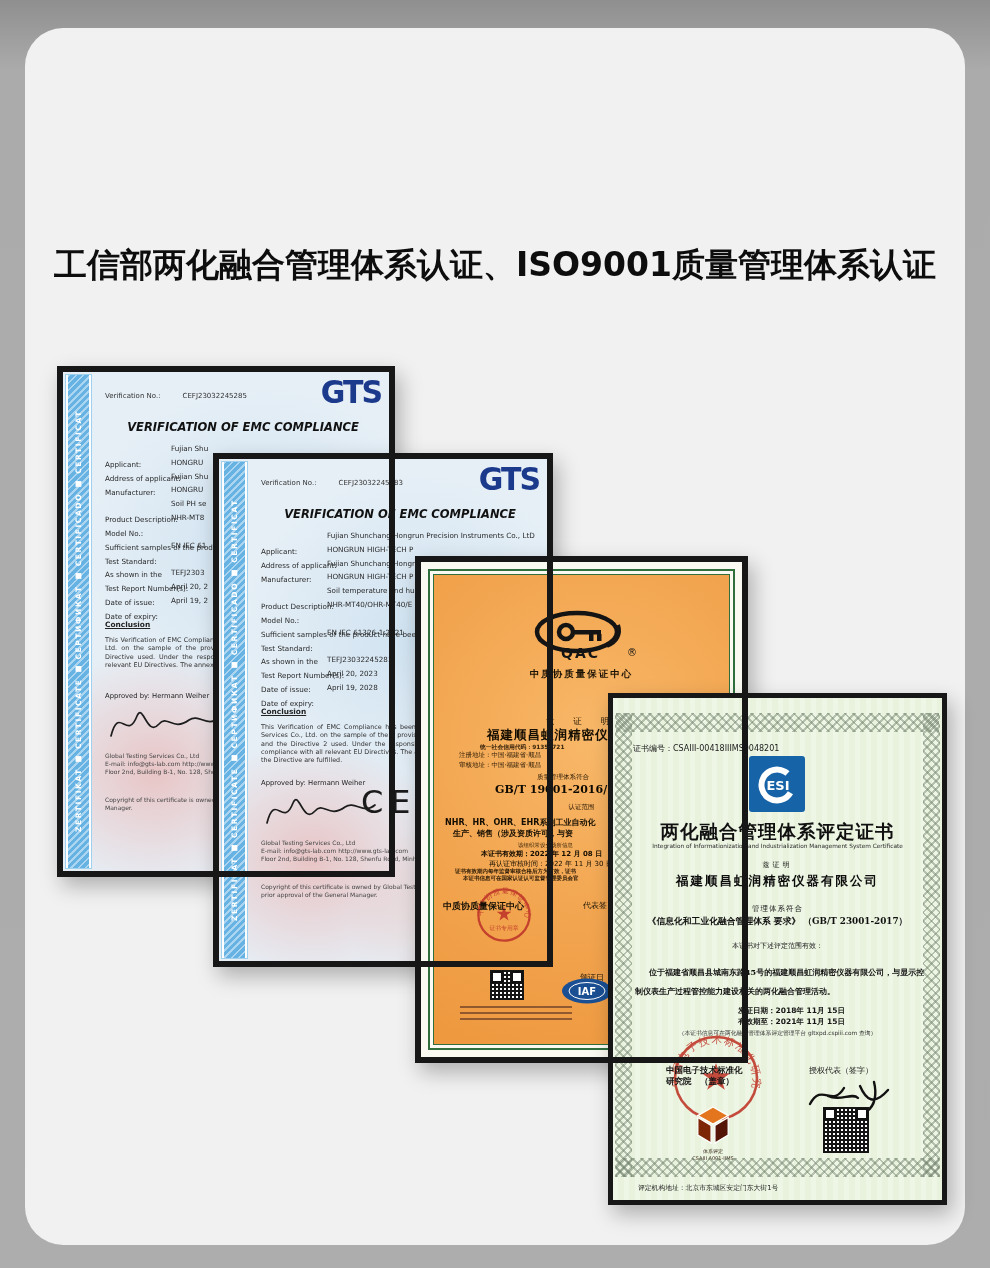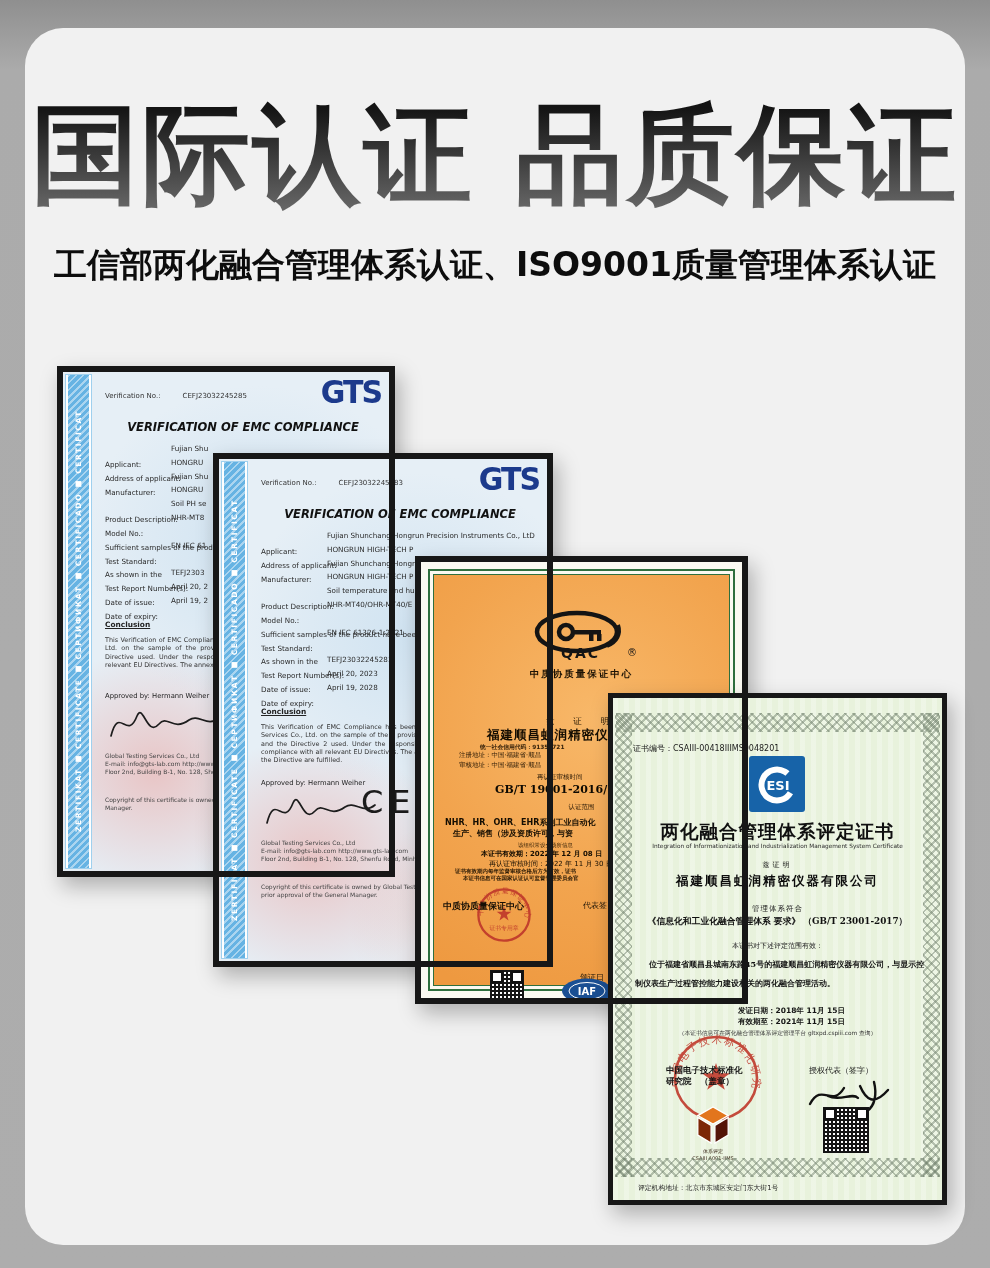--- a/index.html
+++ b/index.html
@@ -48,21 +48,21 @@
   .g-conclusion { left:48px; top:254px; font-size:7.4px; font-weight:700; text-decoration:underline; color:#222; }
   .g-para { left:48px; right:12px; top:270px; font-size:6.4px; line-height:8.3px;
             text-align:justify; color:#333; }
   .g-approved { left:48px; top:326px; font-size:6.8px; color:#222; }
   .g-sig { left:48px; top:332px; }
   .g-ce { left:148px; top:330px; font-size:32px; letter-spacing:7px; color:#1b1b1b; font-weight:500; }
   .g-footer { left:48px; top:386px; font-size:6px; line-height:8.2px; color:#444; }
   .g-copy { left:48px; top:430px; right:14px; font-size:6px; line-height:8.4px; color:#444; }
 
   
-  .qms { left:390px; top:528px; width:333px; height:448px; }
+  .qms { left:390px; top:528px; width:333px; height:507px; }
   .qms-white { position:absolute; inset:6px; background:#fbfaf2; }
   .qms-frame2 { position:absolute; inset:13px; border:2px solid #2f6f3e; }
   .qms-inner { position:absolute; inset:18px; border:1px solid #2f6f3e;
       background:radial-gradient(circle at 55% 35%, #f8b869, #f2a44e 55%, #ee9940 95%); }
   .qms .c { text-align:center; left:0; width:100%; }
   .q-center-name { top:112px; font-size:9.5px; font-weight:700; letter-spacing:2px; color:#1c1204; }
   .q-title { top:124px; font-size:16px; font-weight:700; letter-spacing:3px; color:#140d02;
              font-family:"DejaVu Serif", serif; }
   .q-hereby { top:160px; font-size:8.5px; letter-spacing:8px; color:#241703; }
   .q-company { top:171px; font-size:12.5px; font-weight:700; letter-spacing:1px; color:#140d02;
@@ -112,40 +112,39 @@
   .i-cesi { left:141px; top:63px; }
   .i-title { top:126px; font-size:18.5px; font-weight:700; letter-spacing:1px; color:#101010;
              font-family:"DejaVu Serif", serif; }
   .i-title-en { top:150px; font-size:5.8px; color:#2b2b2b; }
   .i-hereby { top:167px; font-size:7px; color:#222; letter-spacing:3px; }
   .i-company { top:180px; font-size:12.5px; font-weight:700; letter-spacing:2px; color:#0d0d0d;
                font-family:"DejaVu Serif", serif; }
   .i-conform { top:211px; font-size:7.5px; color:#222; letter-spacing:1px; }
   .i-std { top:223px; font-size:8.8px; font-weight:700; color:#101010; font-family:"DejaVu Serif", serif; }
   .i-scope-intro { top:248px; font-size:7px; color:#222; }
-  .i-scope { left:27px; right:20px; top:262px; font-size:8px; font-weight:700; line-height:19px;
+  .i-scope { left:27px; right:20px; top:270px; font-size:8px; font-weight:700; line-height:19px;
              text-indent:14px; color:#141414; font-family:"DejaVu Serif", serif; }
   .i-issue { left:130px; top:313px; font-size:7.5px; font-weight:700; color:#141414; }
   .i-until { left:130px; top:324px; font-size:7.5px; font-weight:700; color:#141414; }
   .i-query { top:336px; font-size:5.8px; color:#333; }
   .i-stamp { left:62px; top:339px; opacity:.9; }
   .i-issuer { left:58px; top:372px; font-size:8.5px; font-weight:700; line-height:11px; color:#151515; }
   .i-auth { left:201px; top:372px; font-size:8px; color:#151515; }
   .i-sig { left:196px; top:383px; }
   .i-cube { left:86px; top:412px; }
   .i-cube-cap { left:58px; top:455px; width:94px; text-align:center; font-size:5px;
                 line-height:6.6px; color:#3a2a1a; }
   .i-qr { left:215px; top:414px; width:46px; height:46px; }
   .i-footer { left:30px; top:490px; font-size:6.8px; color:#1e1e1e; }
 </style>
 </head>
 <body>
 
 <div class="card">
-  <h1 class="title">国际认证 品质保证</h1>
   <div class="subtitle sub1">工信部两化融合管理体系认证、ISO9001质量管理体系认证</div>
 
   <div class="cert gts gts1">
     <div class="gts-paper"></div>
     <div class="gts-band">
       <div class="band-text">ZERTIFIKAT ■ CERTIFICATE ■ СЕРТИФИКАТ ■ CERTIFICADO ■ CERTIFICAT</div>
     </div>
     <div class="abs g-verif">
       <span>Verification No.:</span>
       <span>CEFJ23032245285</span>
@@ -252,21 +251,21 @@
       <path d="M88 38 C98 34 102 26 99 17" fill="none" stroke="#141414" stroke-width="4"></path>
       <text x="42" y="50" font-size="14" font-weight="bold" fill="#141414" letter-spacing="2">QAC</text>
       <text x="108" y="48" font-size="10" fill="#141414">®</text>
     </svg>
     <div class="abs c q-center-name">中质协质量保证中心</div>
     <div class="abs c q-hereby">兹 证 明</div>
     <div class="abs c q-company">福建顺昌虹润精密仪器有限公司</div>
     <div class="abs q-credit">统一社会信用代码：91350721</div>
     <div class="abs q-reg">注册地址：中国·福建省·顺昌</div>
     <div class="abs q-audit">审核地址：中国·福建省·顺昌</div>
-    <div class="abs q-conform">再认证审核时间</div>
+    <div class="abs q-conform">质量管理体系符合</div>
     <div class="abs q-std">GB/T 19001-2016/ ISO</div>
     <div class="abs c q-scope-label">认证范围</div>
     <div class="abs q-scope1">NHR、HR、OHR、EHR系列工业自动化</div>
     <div class="abs q-scope2">生产、销售（涉及资质许可，与资</div>
     <div class="abs q-branch">该组织常设分场所信息</div>
     <div class="abs q-valid">本证书有效期：2022 年 12 月 08 日</div>
     <div class="abs q-recert">再认证审核时间：2022 年 11 月 30 日</div>
     <div class="abs q-note1">证书有效期内每年监督审核合格后方为有效，证书</div>
     <div class="abs q-note2">本证书信息可在国家认证认可监督管理委员会官</div>
     <svg class="abs q-stamp" width="58" height="58" viewBox="0 0 60 60">

